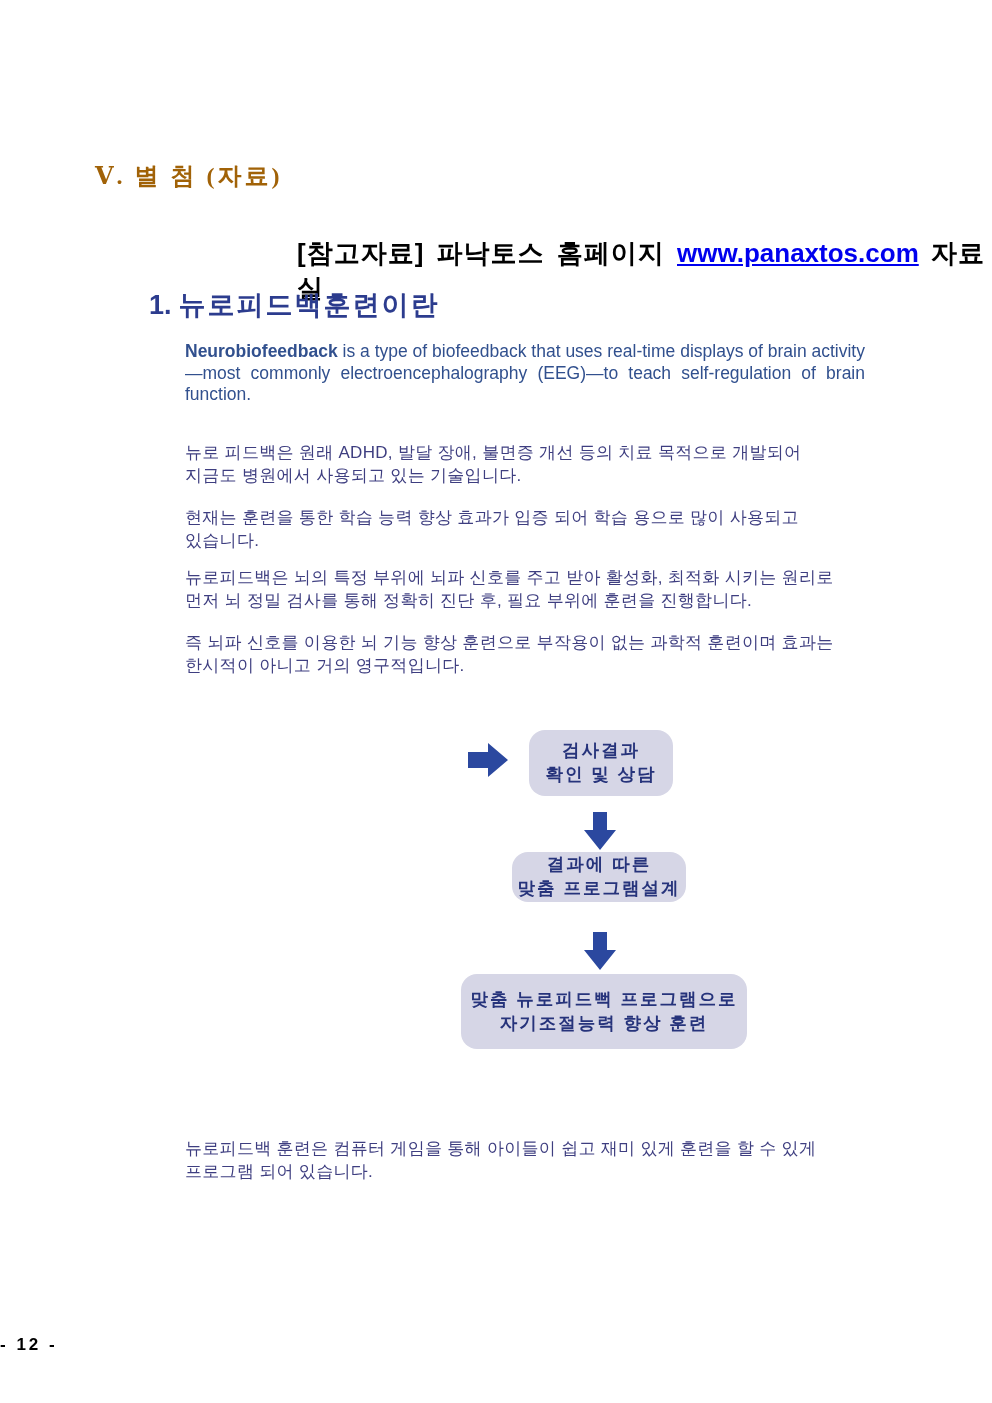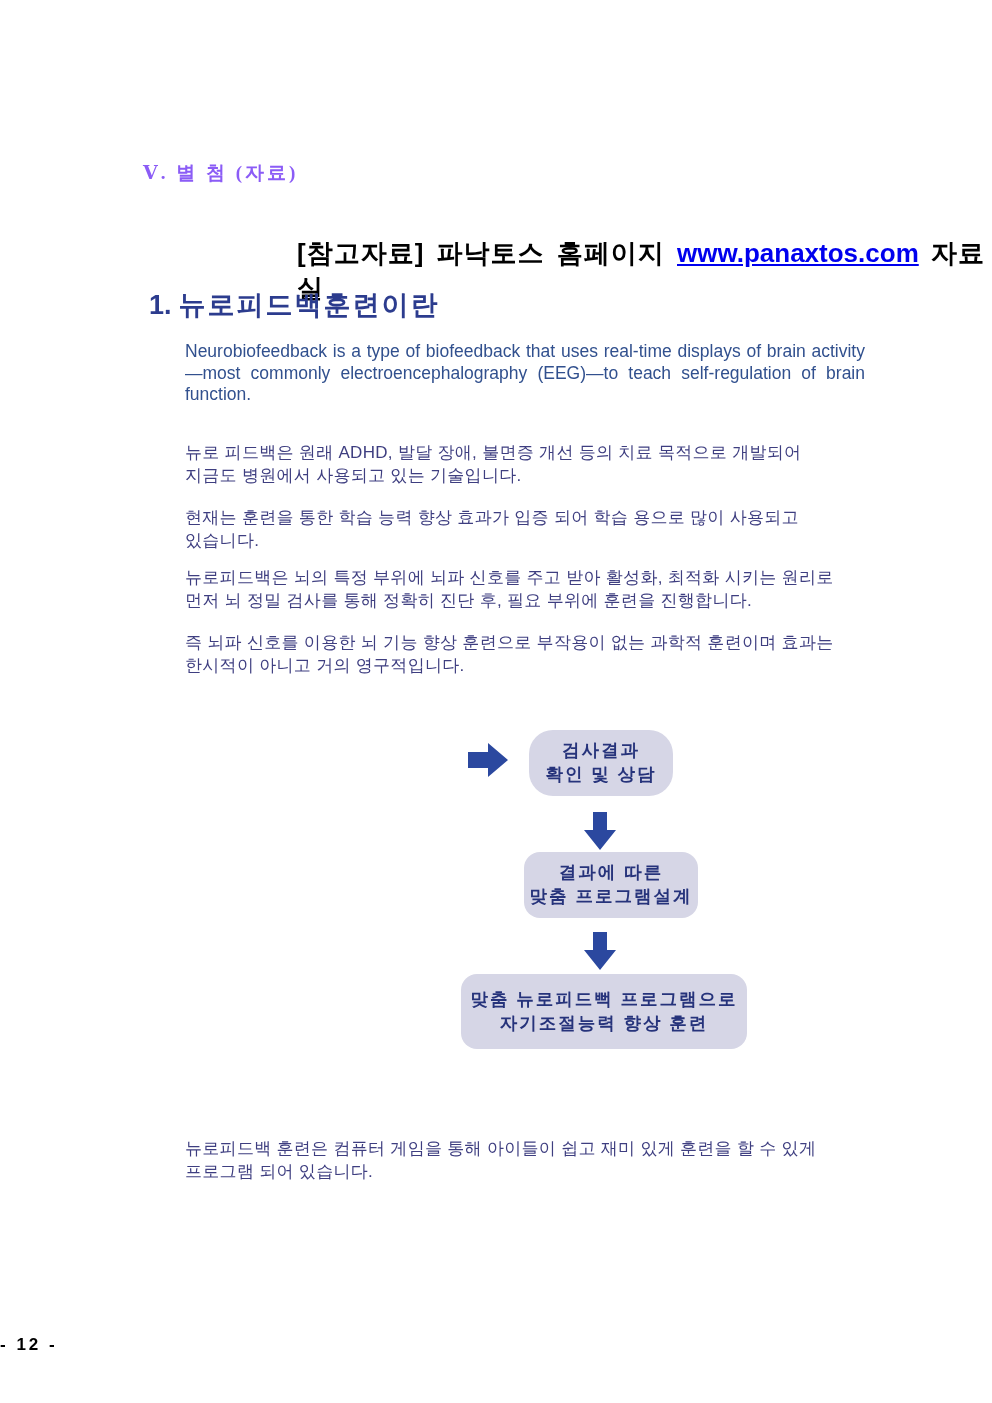--- a/index.html
+++ b/index.html
@@ -9,25 +9,24 @@
     height: 1403px;
     background: #ffffff;
     overflow: hidden;
     font-family: "Liberation Sans", "DejaVu Sans", sans-serif;
   }
   .doc-title {
     position: absolute;
     left: 95px;
     top: 160px;
     font-family: "Liberation Serif", "DejaVu Serif", serif;
-    font-size: 19px;
+    font-size: 24px;
     font-weight: bold;
-    color: #8b5cf6;
+    color: #a16207;
     letter-spacing: 3px;
-    margin-left: 48px;
   }
   .ref-line {
     position: absolute;
     left: 297px;
     top: 236px;
     font-size: 26px;
     font-weight: bold;
     color: #000000;
     letter-spacing: 1px;
     word-spacing: 4px;
@@ -51,21 +50,21 @@
   .intro-en {
     position: absolute;
     left: 185px;
     top: 341px;
     width: 680px;
     color: var(--english);
     font-size: 17.5px;
     line-height: 21.5px;
     text-align: justify;
   }
-  .intro-en .lead { font-weight: normal; }
+  .intro-en .lead { font-weight: bold; }
   .para {
     position: absolute;
     left: 185px;
     width: 690px;
     color: var(--body);
     font-size: 17px;
     line-height: 22.5px;
     white-space: pre-line;
     letter-spacing: 0.3px;
   }
@@ -83,22 +82,22 @@
     font-size: 17.5px;
     line-height: 1.35;
     display: flex;
     align-items: center;
     justify-content: center;
     text-align: center;
     white-space: pre-line;
     letter-spacing: 2px;
   }
   .flow-box-1 { left: 311px; top: 734px; width: 140px; height: 58px; font-size: 18px; }
-  .flow-box-2 { left: 529px; top: 730px; width: 144px; height: 66px; border-radius: 24px; }
-  .flow-box-3 { left: 512px; top: 852px; width: 174px; height: 66px; margin-left: 12px; }
+  .flow-box-2 { left: 529px; top: 730px; width: 144px; height: 66px; }
+  .flow-box-3 { left: 512px; top: 852px; width: 174px; height: 50px; }
   .flow-box-4 { left: 461px; top: 974px; width: 286px; height: 75px; }
   .flow-arrow { position: absolute; }
   .flow-arrow-right { left: 468px; top: 741px; }
   .flow-arrow-down-1 { left: 582px; top: 812px; }
   .flow-arrow-down-2 { left: 582px; top: 932px; }
   .page-footer {
     position: absolute;
     left: 0;
     top: 1335px;
     width: 100%;

